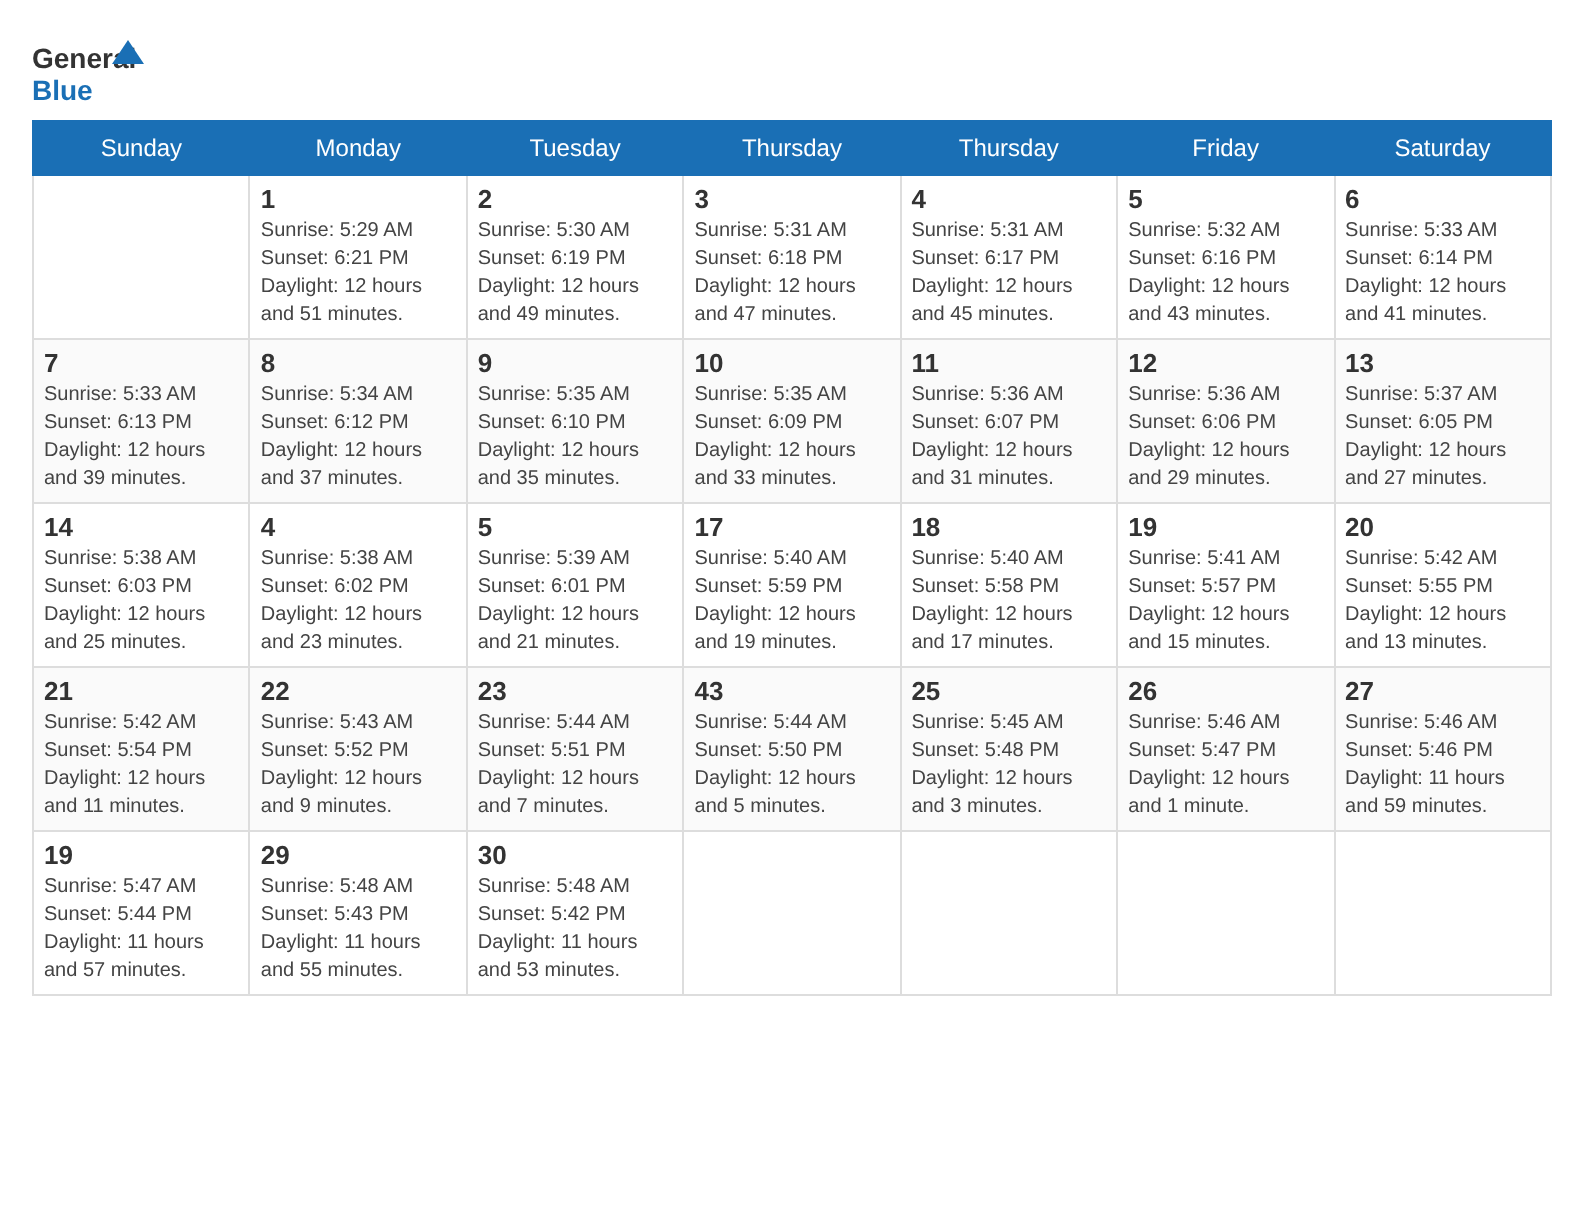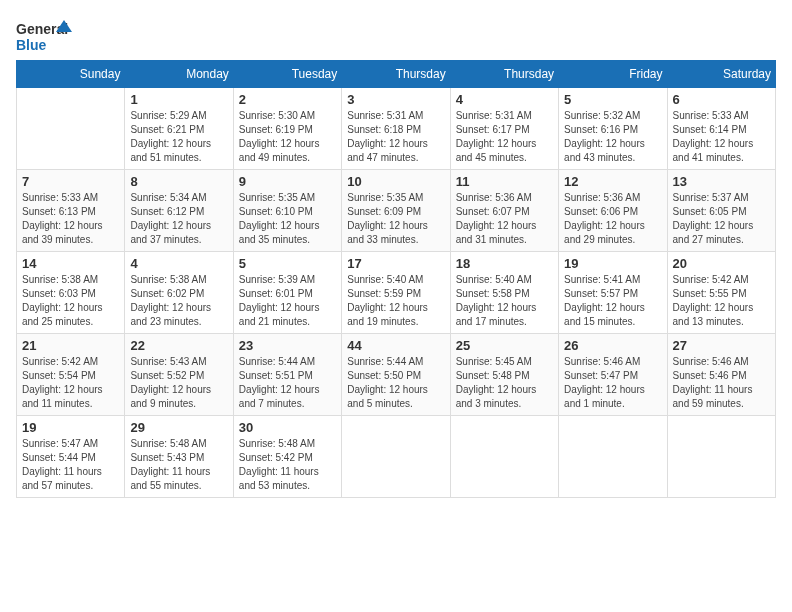--- a/index.html
+++ b/index.html
@@ -35,21 +35,21 @@
     }
     .calendar {
       width: 100%;
       border-collapse: collapse;
       font-size: 11px;
     }
     .calendar th {
       background: #1a6fb5;
       color: #fff;
       padding: 6px 4px;
-      text-align: right;
+      text-align: center;
       font-size: 12px;
       font-weight: normal;
       border: 1px solid #1a6fb5;
     }
     .calendar td {
       border: 1px solid #ddd;
       vertical-align: top;
       padding: 4px 5px;
       width: calc(100% / 7);
       min-height: 80px;
@@ -196,21 +196,21 @@
         </td>
         <td>
           <div class="day-number">22</div>
           <div class="day-info">Sunrise: 5:43 AM<br>Sunset: 5:52 PM<br>Daylight: 12 hours and 9 minutes.</div>
         </td>
         <td>
           <div class="day-number">23</div>
           <div class="day-info">Sunrise: 5:44 AM<br>Sunset: 5:51 PM<br>Daylight: 12 hours and 7 minutes.</div>
         </td>
         <td>
-          <div class="day-number">44</div>
+          <div class="day-number">43</div>
           <div class="day-info">Sunrise: 5:44 AM<br>Sunset: 5:50 PM<br>Daylight: 12 hours and 5 minutes.</div>
         </td>
         <td>
           <div class="day-number">25</div>
           <div class="day-info">Sunrise: 5:45 AM<br>Sunset: 5:48 PM<br>Daylight: 12 hours and 3 minutes.</div>
         </td>
         <td>
           <div class="day-number">26</div>
           <div class="day-info">Sunrise: 5:46 AM<br>Sunset: 5:47 PM<br>Daylight: 12 hours and 1 minute.</div>
         </td>

